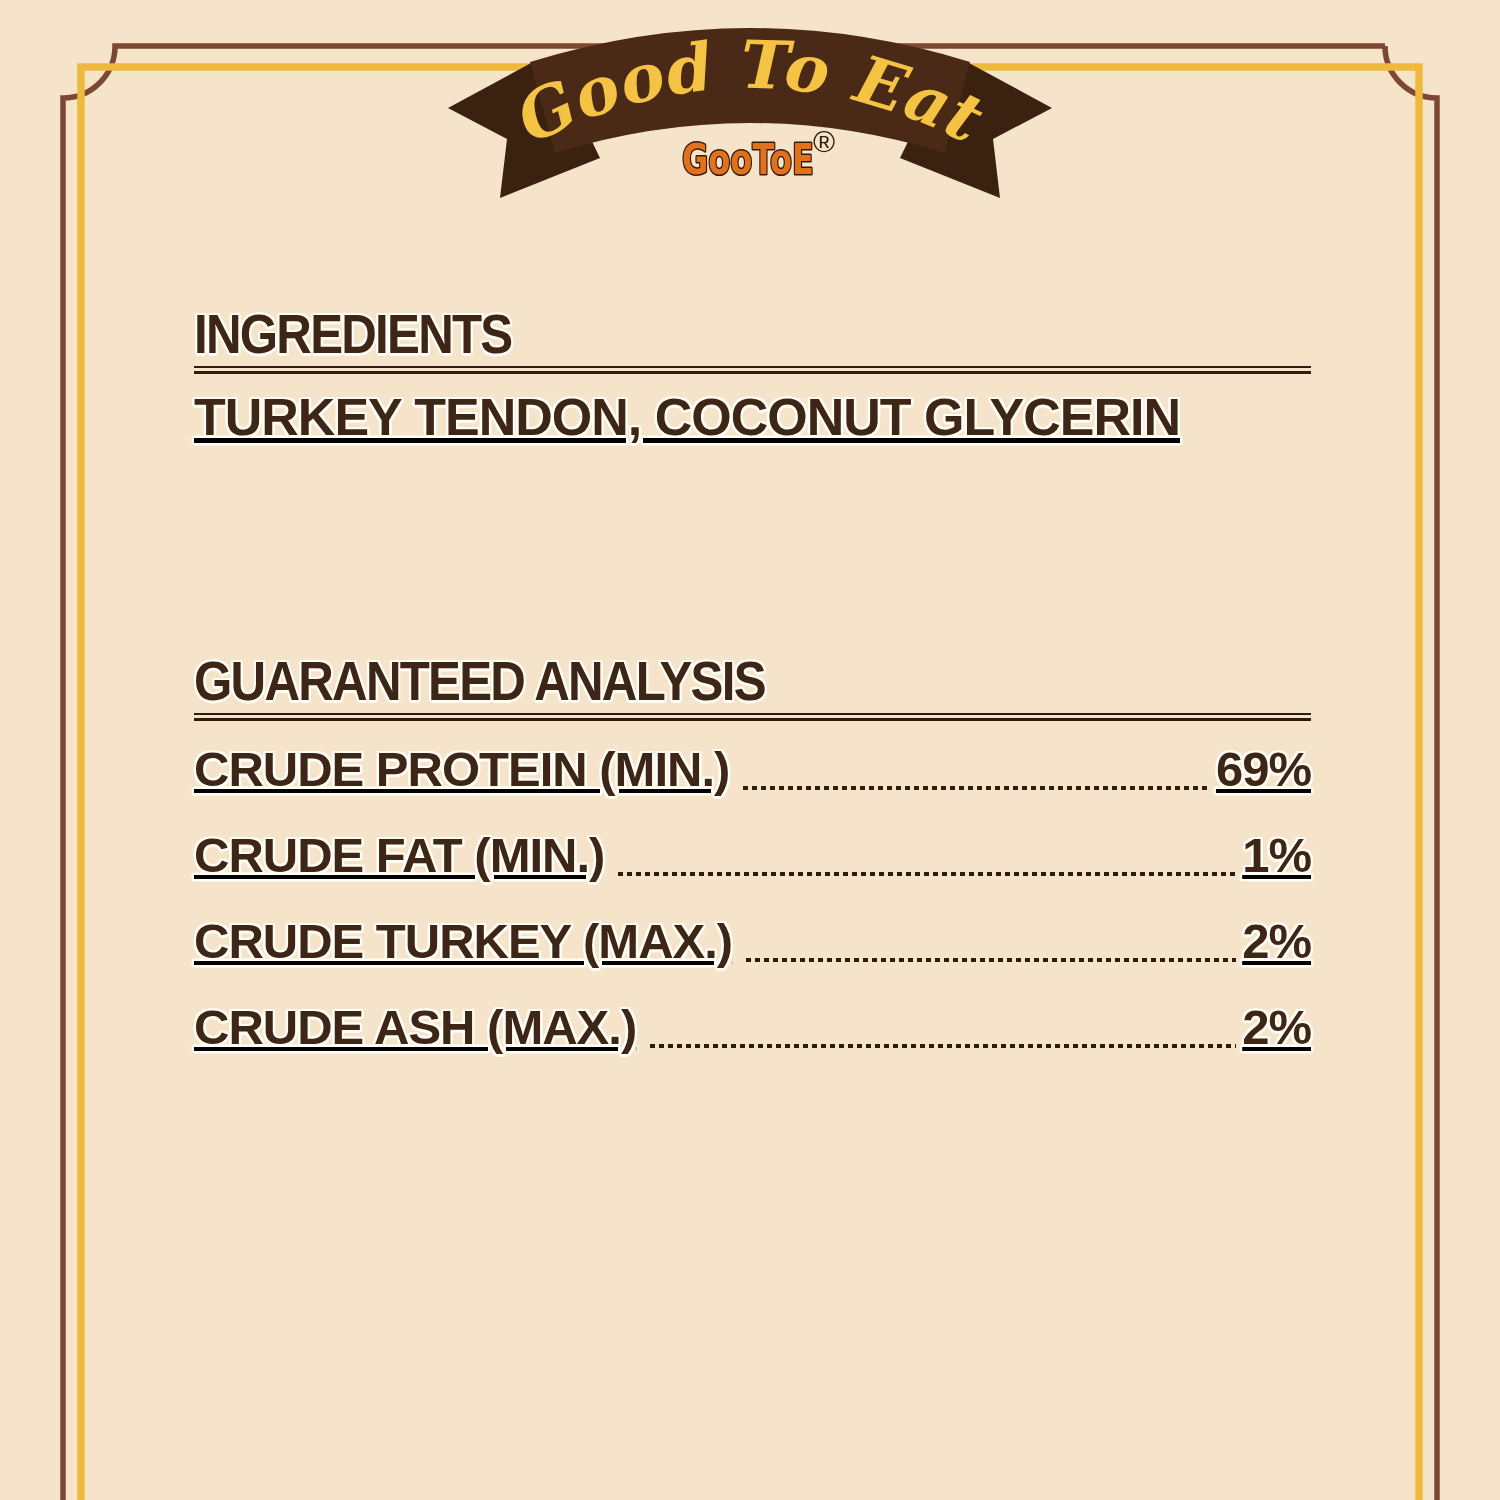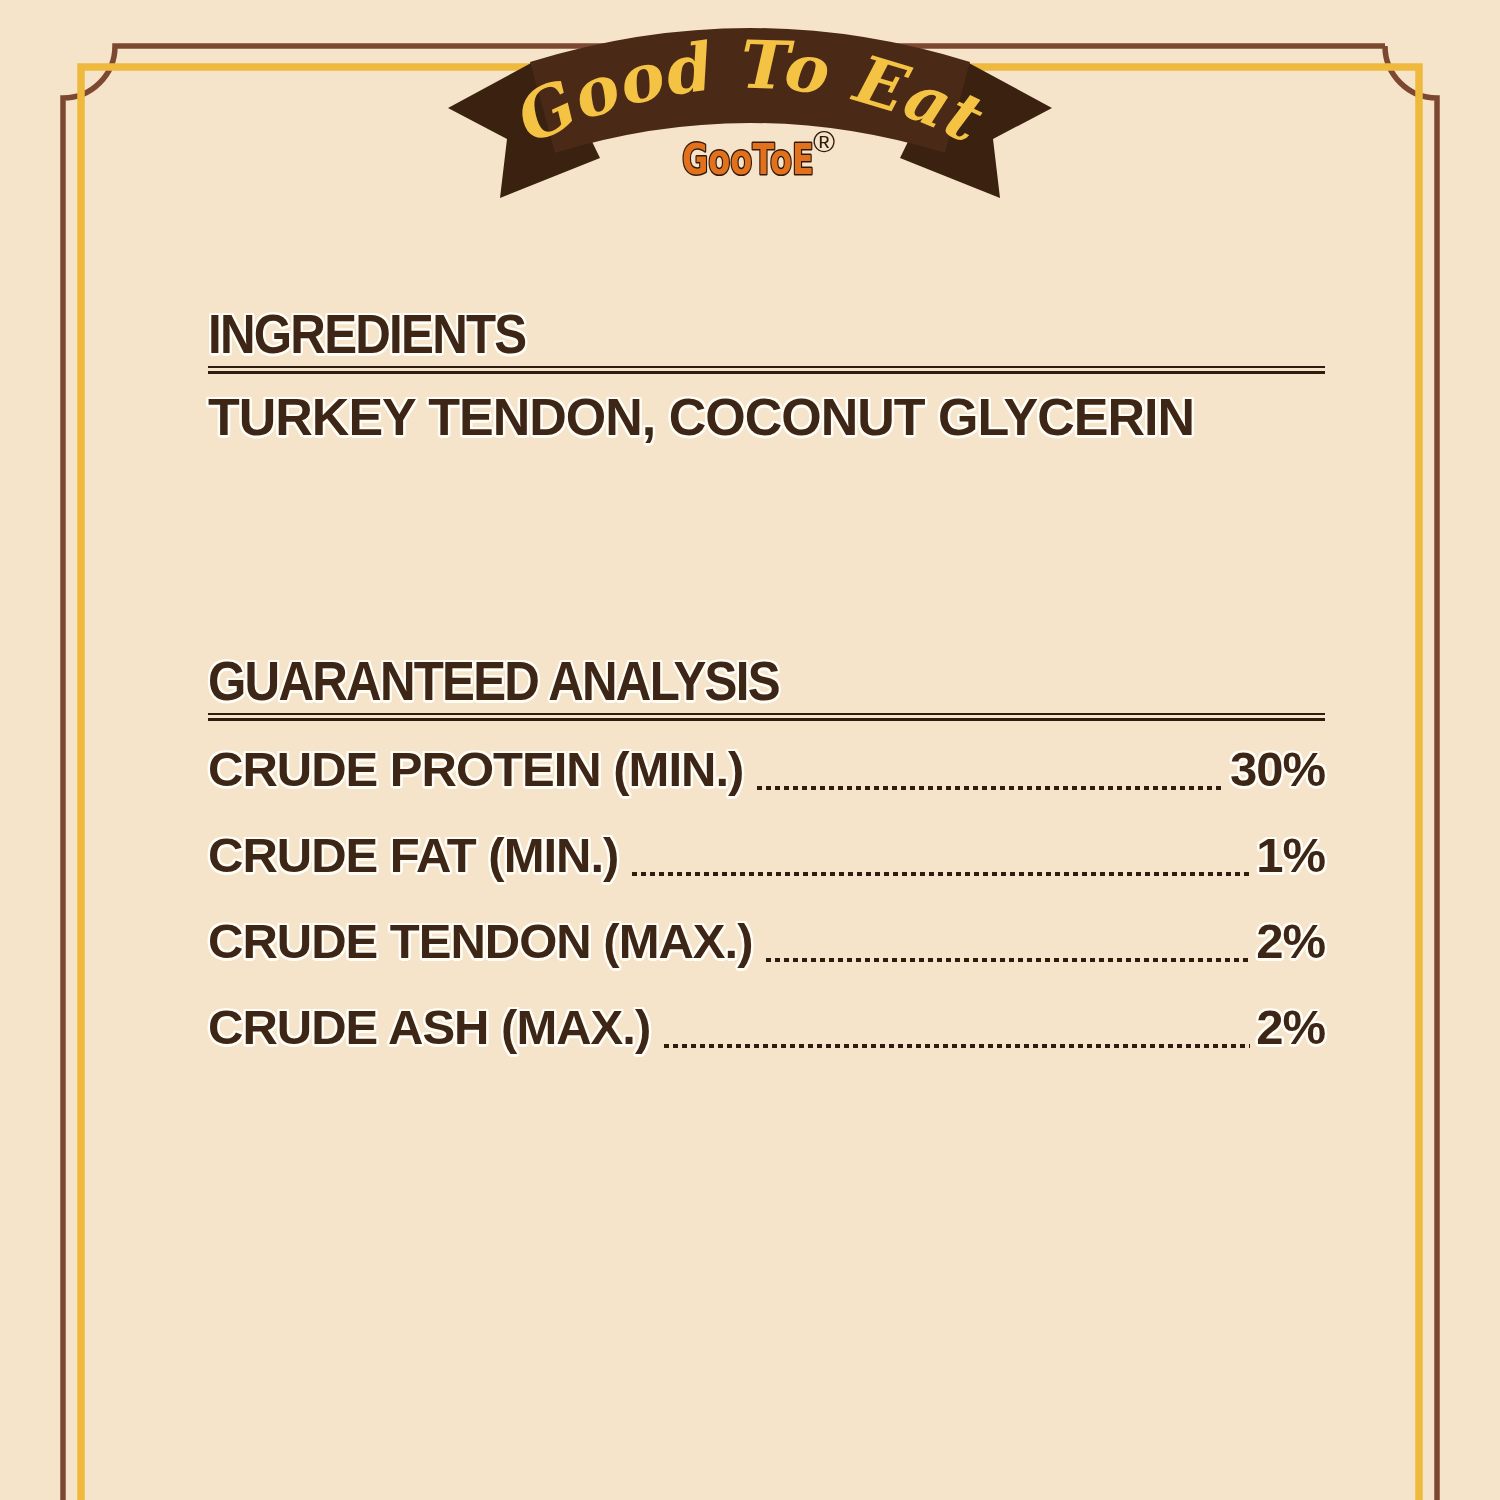--- a/index.html
+++ b/index.html
@@ -22,21 +22,21 @@
   svg.ribbon{left:440px;top:16px;}
 
   .halo{
     color:var(--ink);
     text-shadow:
       2.5px 0 0 var(--halo), -2.5px 0 0 var(--halo),
       0 2.5px 0 var(--halo), 0 -2.5px 0 var(--halo),
       2px 2px 0 var(--halo), -2px -2px 0 var(--halo),
       2px -2px 0 var(--halo), -2px 2px 0 var(--halo);
   }
-  section{position:absolute;left:208px;width:1117px;}
+  section{position:absolute;left:194px;width:1117px;text-decoration:underline;}
   .sec-ingredients{top:306px;}
   .sec-analysis{top:653px;}
   .sec-calorie{top:1233px;}
 
   h2{
     margin:0;
     font-size:56px;line-height:1;font-weight:bold;
     letter-spacing:-2px;
     display:inline-block;
     transform:scaleX(0.88);transform-origin:0 50%;
@@ -124,29 +124,29 @@
     <p class="bodyline halo">TURKEY TENDON, COCONUT GLYCERIN</p>
   </section>
 
   <section class="sec-analysis">
     <h2 class="halo">GUARANTEED ANALYSIS</h2>
     <div class="rule-double"></div>
     <div class="rows">
       <div class="row">
         <span class="lbl halo">CRUDE PROTEIN (MIN.)</span>
         <span class="leader"></span>
-        <span class="val halo">30%</span>
+        <span class="val halo">69%</span>
       </div>
       <div class="row">
         <span class="lbl halo">CRUDE FAT (MIN.)</span>
         <span class="leader"></span>
         <span class="val halo">1%</span>
       </div>
       <div class="row">
-        <span class="lbl halo">CRUDE TENDON (MAX.)</span>
+        <span class="lbl halo">CRUDE TURKEY (MAX.)</span>
         <span class="leader"></span>
         <span class="val halo">2%</span>
       </div>
       <div class="row">
         <span class="lbl halo">CRUDE ASH (MAX.)</span>
         <span class="leader"></span>
         <span class="val halo">2%</span>
       </div>
     </div>
   </section>

